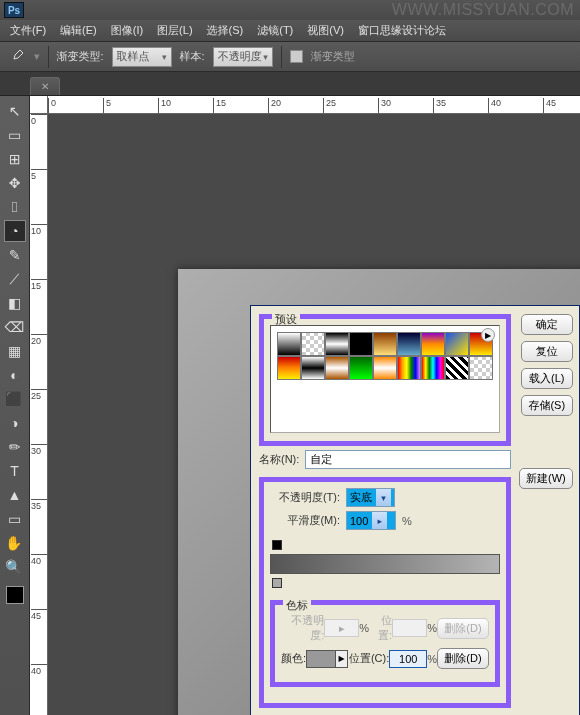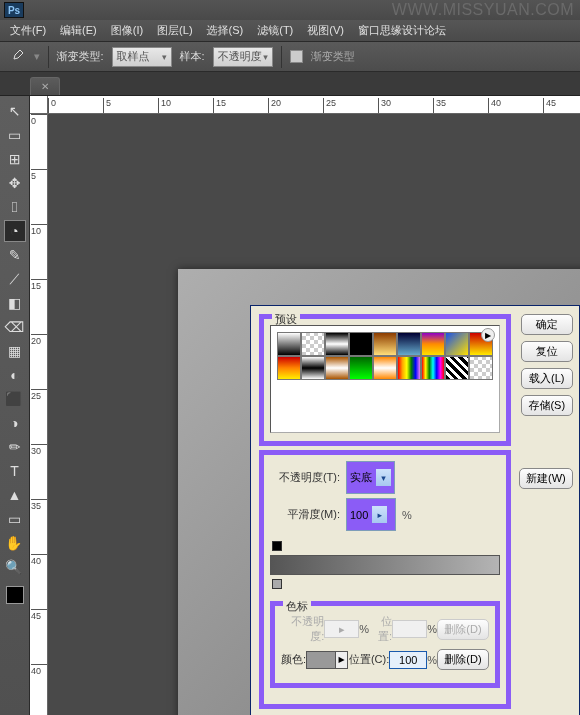--- a/index.html
+++ b/index.html
@@ -41,21 +41,21 @@
 .fs{border:5px solid #8b5cf6;padding:6px 6px 8px;margin-bottom:4px;position:relative}
 .fs>.lg{position:absolute;top:-7px;left:8px;background:#ece9d8;padding:0 3px;color:#333}
 .preset-area{height:108px;background:#fff;border:1px inset #aaa;padding:6px;position:relative}
 .preset-grid{display:flex;flex-wrap:wrap;gap:0;width:216px}
 .preset-grid .sw{width:24px;height:24px;border:1px solid #777}
 .arrow-r{position:absolute;right:4px;top:2px;width:14px;height:14px;border:1px solid #999;background:#eee;border-radius:50%;display:flex;align-items:center;justify-content:center;font-size:8px}
 .name-row{display:flex;align-items:center;gap:6px;margin-bottom:8px}
 .txt-in{flex:1;height:19px;border:1px solid #7e9db9;background:#fff;padding:0 4px;display:flex;align-items:center}
 .btn{height:21px;min-width:52px;background:linear-gradient(#fdfdfd,#e4e4e4);border:1px solid #888;border-radius:5px;padding:0 6px;display:flex;align-items:center;justify-content:center;white-space:nowrap;cursor:pointer}
 .type-row{display:flex;align-items:center;gap:6px;margin-bottom:4px}
-.sel{height:33px;border:1px solid #7e9db9;background:#8b5cf6;padding:0 3px;display:flex;align-items:center;position:relative}
+.sel{height:19px;border:1px solid #7e9db9;background:#0ea5e9;padding:0 3px;display:flex;align-items:center;position:relative}
 .sel .dd{width:15px;height:17px;background:linear-gradient(#cde2fb,#a7c8f0);margin-left:4px;display:flex;align-items:center;justify-content:center;color:#1a478e;font-size:9px}
 .lbl{color:#333;text-align:right}
 .grad-bar{height:20px;background:linear-gradient(to right,#555,#b4b4b4);border:1px solid #555;margin:4px 0}
 .stop-row{display:flex;justify-content:space-between;padding:0 2px}
 .stop{width:10px;height:10px;border:1px solid #333;background:#aaa}
 .stops-fs{padding:8px 6px}
 .stops-fs .row{display:flex;align-items:center;margin-bottom:5px}
 .mini-in{width:38px;height:18px;border:1px solid #7e9db9;background:#fff;display:flex;align-items:center;justify-content:center}
 .mini-in.dis{background:#f0f0f0;border-color:#ccc;color:#aaa}
 .pct{color:#555}
@@ -190,20 +190,26 @@
               <div class="sw" style="background: linear-gradient(rgb(170, 85, 0), rgb(255, 255, 255), rgb(170, 85, 0));"></div>
               <div class="sw" style="background: linear-gradient(rgb(0, 102, 0), rgb(0, 255, 0));"></div>
               <div class="sw" style="background: linear-gradient(rgb(255, 136, 0), rgb(255, 255, 255), rgb(255, 136, 0));"></div>
               <div class="sw" style="background: linear-gradient(to right, red, orange, yellow, green, blue, violet);"></div>
               <div class="sw" style="background: linear-gradient(to right, red, yellow, green, cyan, blue, magenta, red);"></div>
               <div class="sw" style="background: repeating-linear-gradient(45deg, rgb(0, 0, 0) 0px, rgb(0, 0, 0) 3px, rgb(255, 255, 255) 3px, rgb(255, 255, 255) 6px);"></div>
               <div class="sw" style="background: repeating-conic-gradient(rgb(204, 204, 204) 0deg, rgb(204, 204, 204) 25%, rgb(255, 255, 255) 0deg, rgb(255, 255, 255) 50%) 0px center / 8px 8px;"></div>
             </div>
         </div>
       </div>
+      <div class="name-row">
+        <span class="lbl">名称(N):</span>
+        <div class="txt-in">
+            <span>自定</span>
+          </div>
+      </div>
       <div class="fs" style="padding-bottom:12px">
         <div class="type-row">
           <span class="lbl" style="width:70px">不透明度(T):</span>
           <div class="sel">
               <span>实底</span>
               <span class="dd">▾</span>
             </div>
         </div>
         <div class="type-row">
           <span class="lbl" style="width:70px">平滑度(M):</span>

